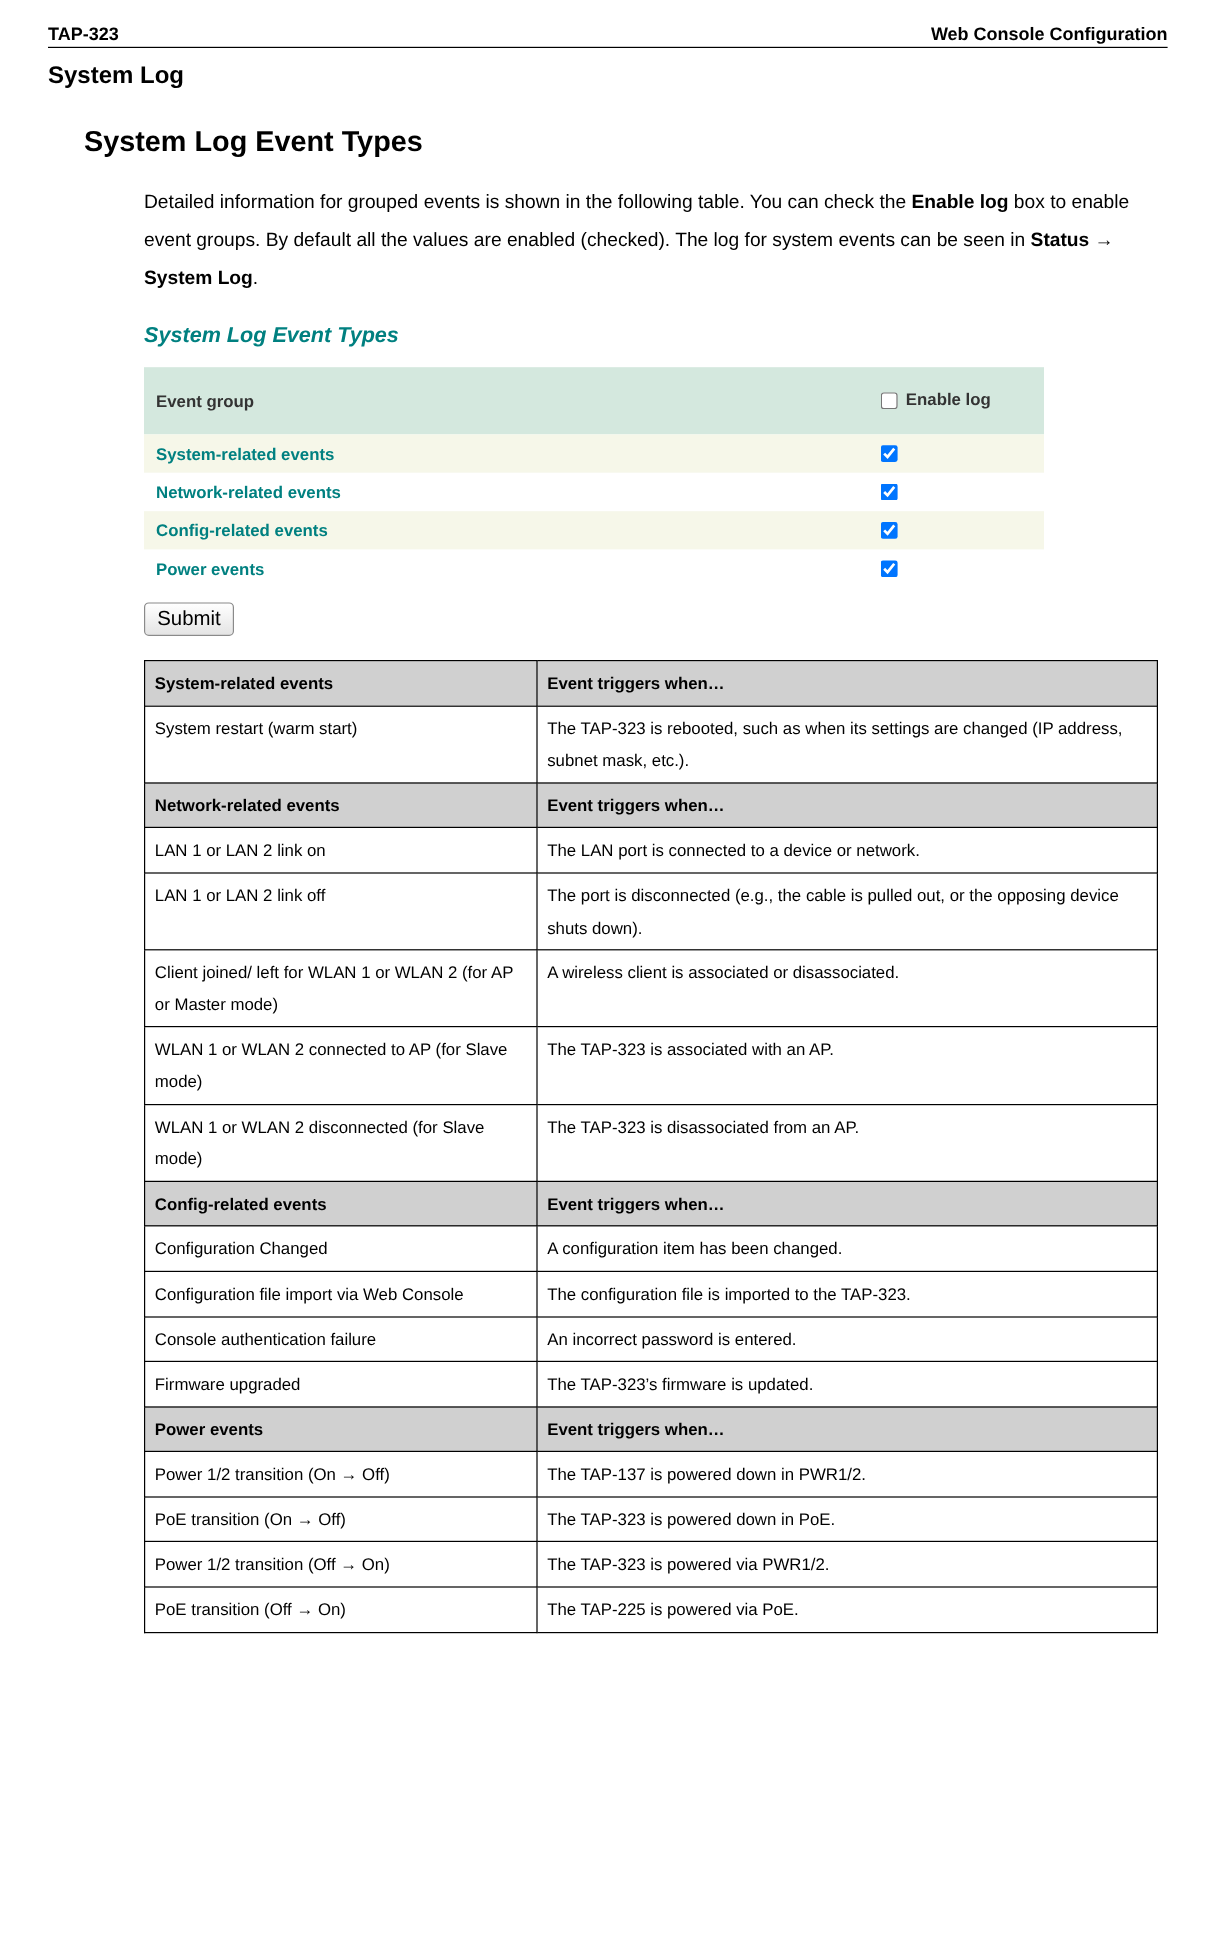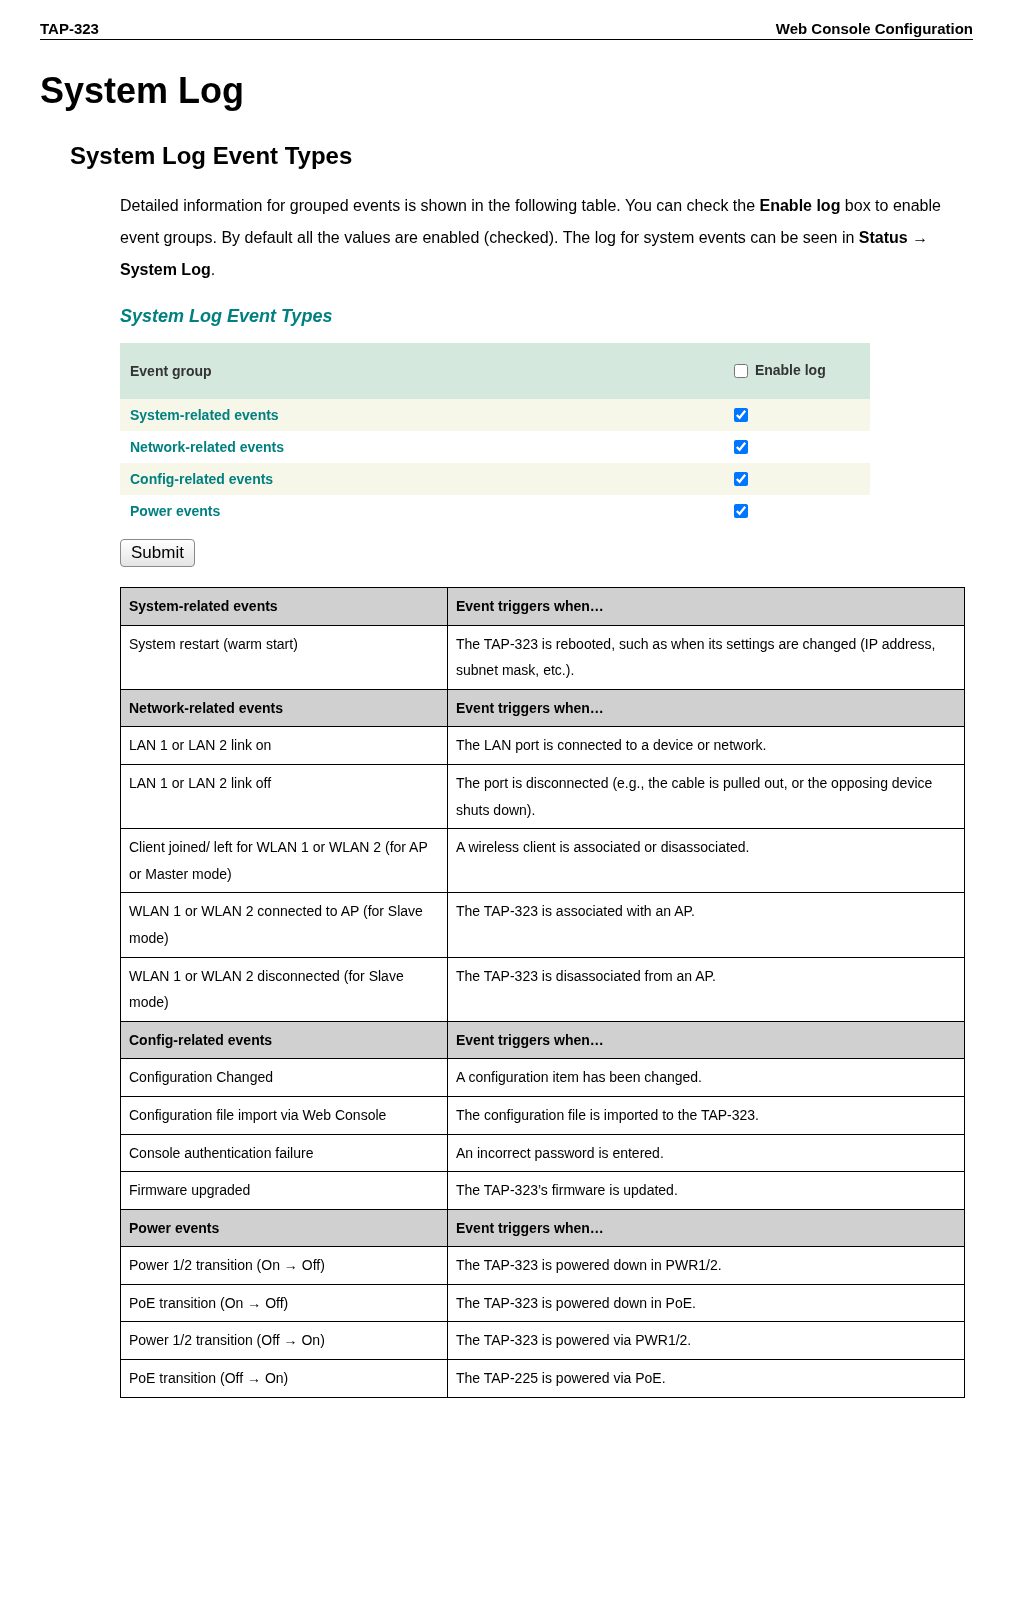--- a/index.html
+++ b/index.html
@@ -11,24 +11,24 @@
     padding: 20px 40px;
     width: 933px;
   }
   .top-bar {
     display: flex;
     justify-content: space-between;
     font-weight: bold;
     font-size: 15px;
     border-bottom: 1px solid #000;
     padding-bottom: 2px;
-    margin-bottom: 30px;
+    margin-bottom: 12px;
   }
   h1.page-title {
-    font-size: 36px;
+    font-size: 20px;
     font-weight: bold;
     margin: 0 0 30px 0;
   }
   h2.section-title {
     font-size: 24px;
     font-weight: bold;
     margin: 0 0 20px 30px;
   }
   .body-text {
     margin: 0 0 20px 80px;
@@ -218,21 +218,21 @@
     <td>Firmware upgraded</td>
     <td>The TAP-323’s firmware is updated.</td>
   </tr>
 
   <tr>
     <th class="col-left">Power events</th>
     <th>Event triggers when…</th>
   </tr>
   <tr>
     <td>Power 1/2 transition (On → Off)</td>
-    <td>The TAP-323 is powered down in PWR1/2.</td>
+    <td>The TAP-137 is powered down in PWR1/2.</td>
   </tr>
   <tr>
     <td>PoE transition (On → Off)</td>
     <td>The TAP-323 is powered down in PoE.</td>
   </tr>
   <tr>
     <td>Power 1/2 transition (Off → On)</td>
     <td>The TAP-323 is powered via PWR1/2.</td>
   </tr>
   <tr>

